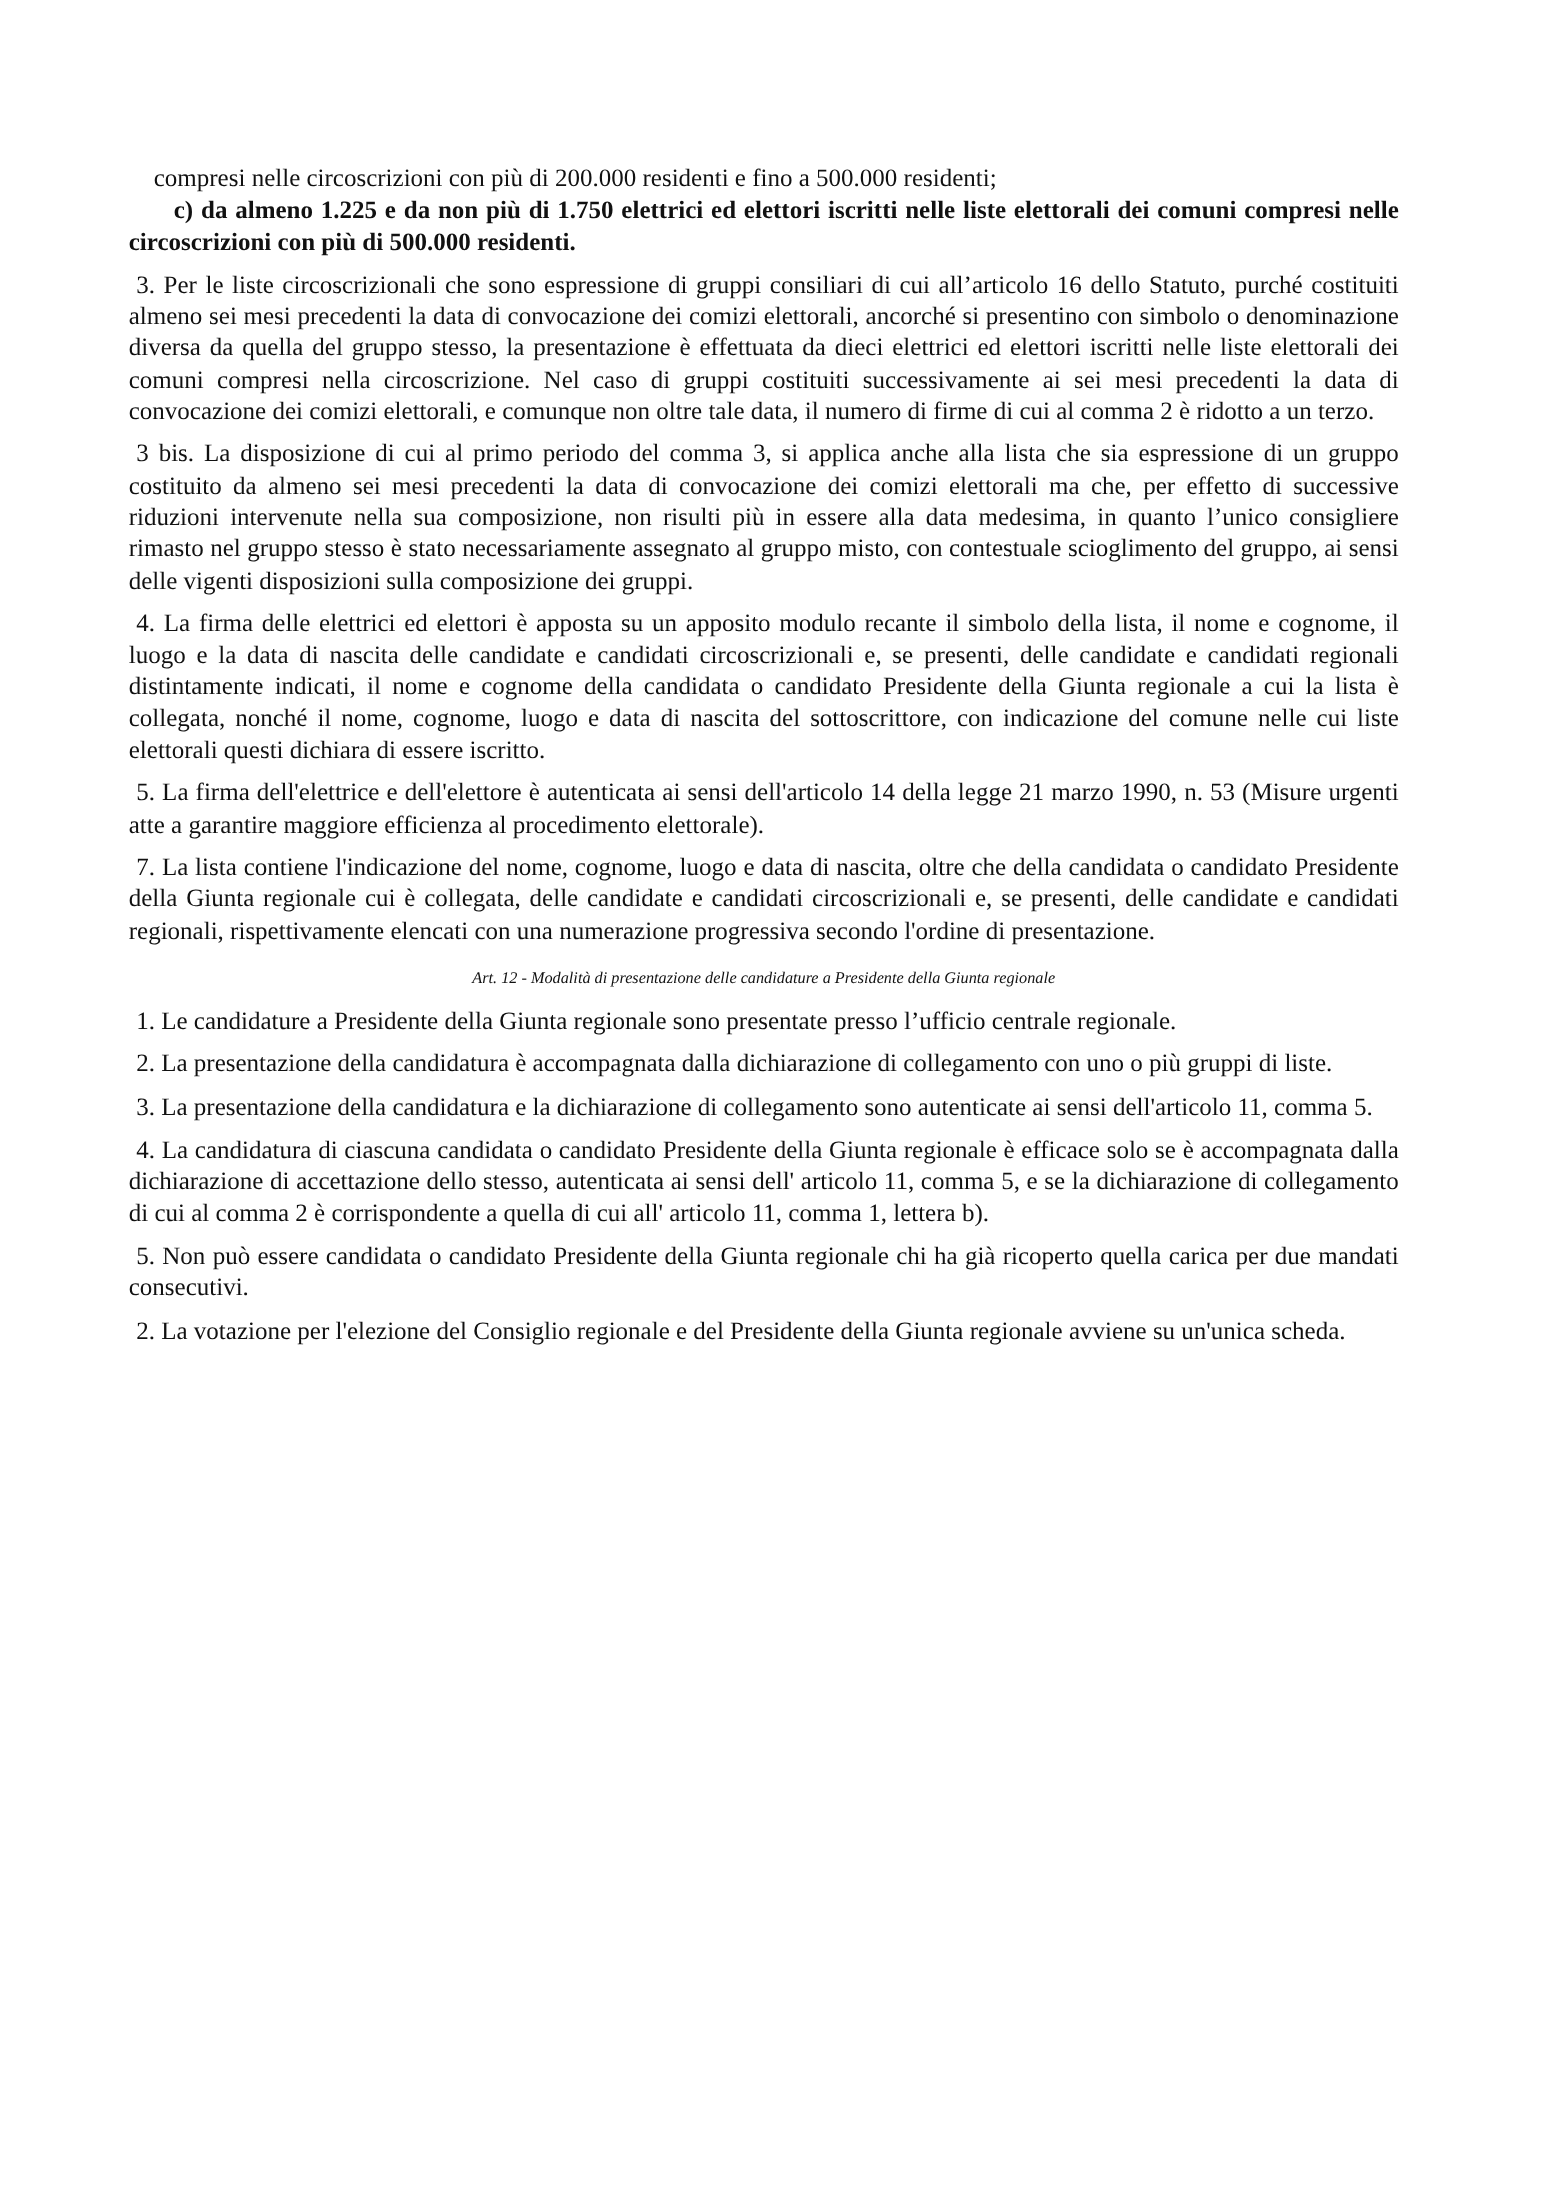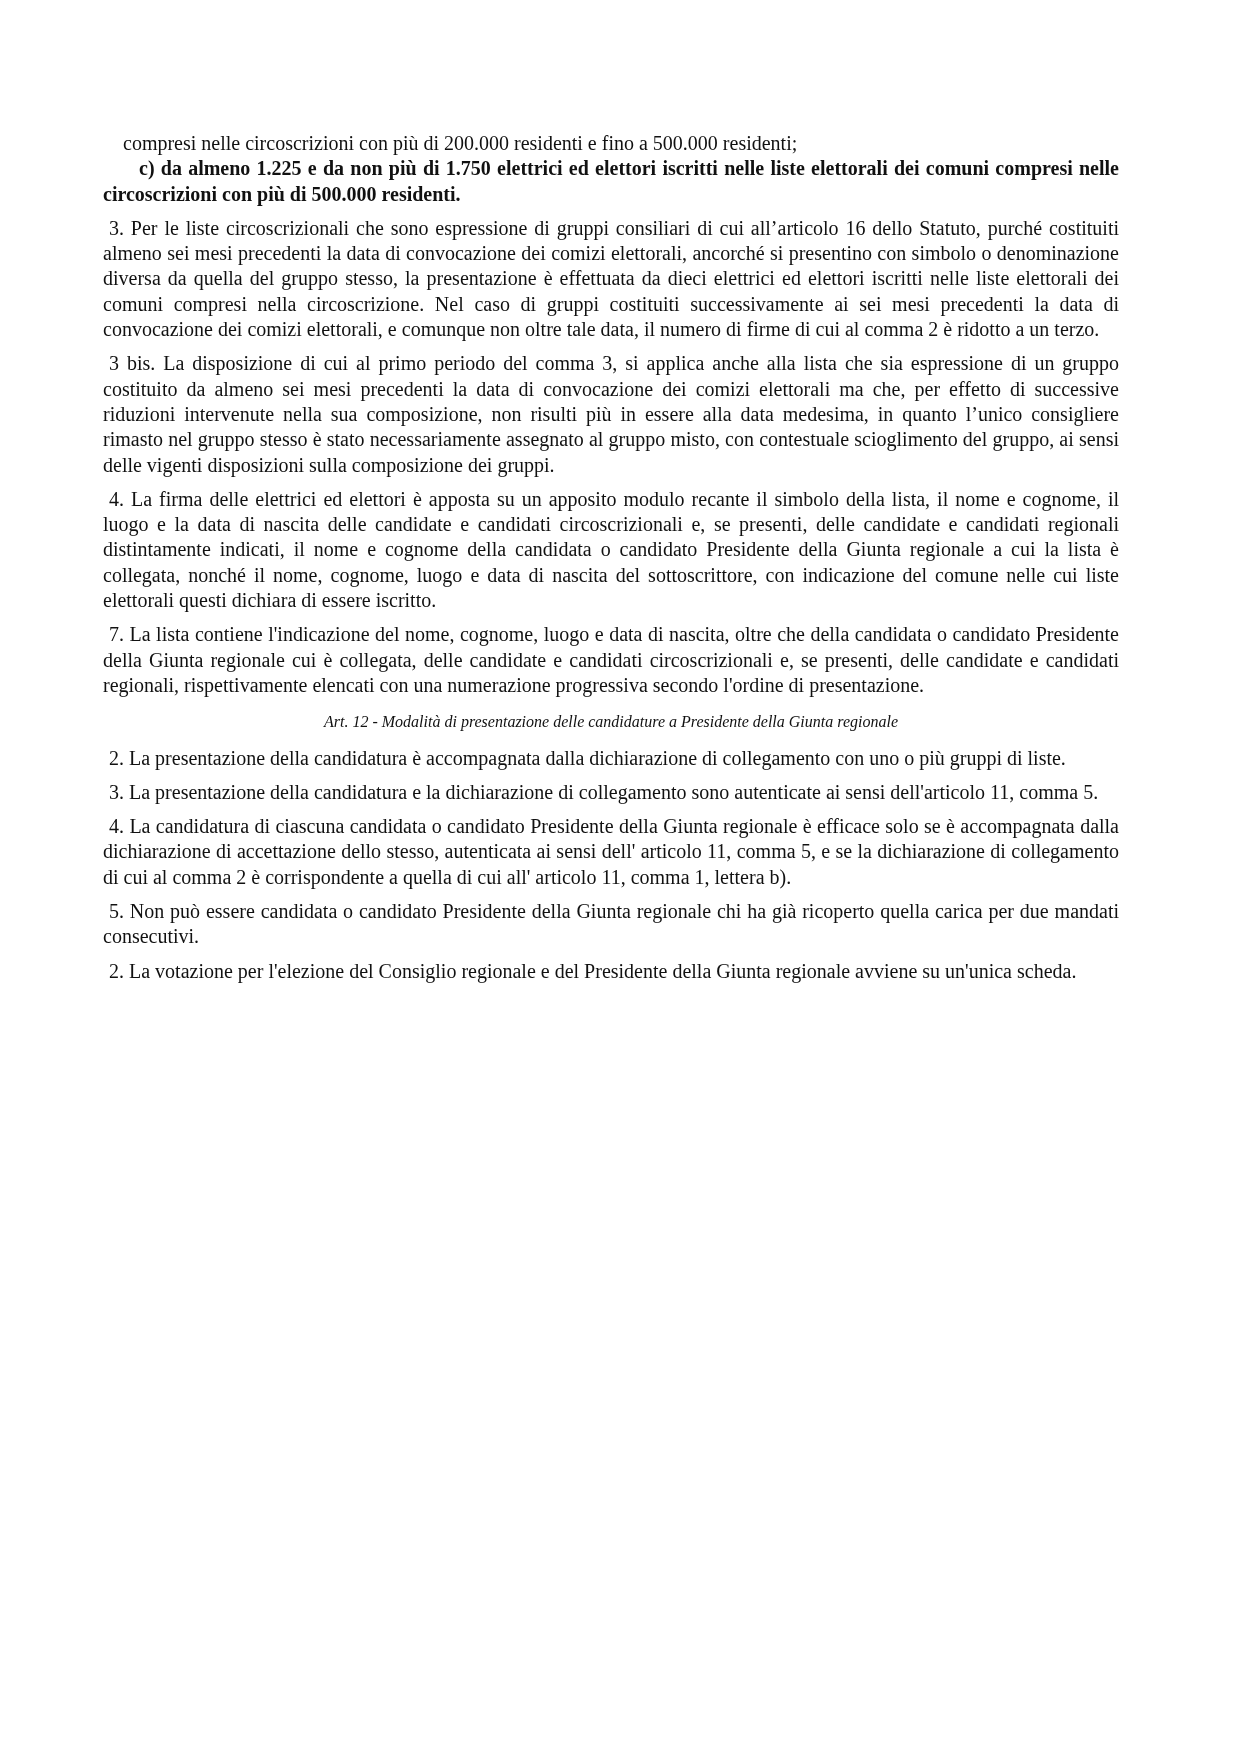--- a/index.html
+++ b/index.html
@@ -30,39 +30,41 @@
   .doc p.item-c {
     text-indent: 36px;
     margin-bottom: 9px;
     font-weight: bold;
   }
   .doc p.para {
     text-indent: 6px;
     margin-bottom: 9px;
   }
   .doc h2.art-heading {
-    font-size: 16px;
+    font-size: 13px;
     line-height: 25.3px;
     font-weight: normal;
     font-style: italic;
     text-align: center;
     margin: 11px 0 11px 0;
   }
 </style>
 </head>
 <body>
 
 <div class="page">
   <div class="doc">
     <p class="cont-line">compresi nelle circoscrizioni con più di 200.000 residenti e fino a 500.000 residenti;</p>
     <p class="item-c">c) da almeno 1.225 e da non più di 1.750 elettrici ed elettori iscritti nelle liste elettorali dei comuni compresi nelle circoscrizioni con più di 500.000 residenti.</p>
     <p class="para">3. Per le liste circoscrizionali che sono espressione di gruppi consiliari di cui all’articolo 16 dello Statuto, purché costituiti almeno sei mesi precedenti la data di convocazione dei comizi elettorali, ancorché si presentino con simbolo o denominazione diversa da quella del gruppo stesso, la presentazione è effettuata da dieci elettrici ed elettori iscritti nelle liste elettorali dei comuni compresi nella circoscrizione. Nel caso di gruppi costituiti successivamente ai sei mesi precedenti la data di convocazione dei comizi elettorali, e comunque non oltre tale data, il numero di firme di cui al comma 2 è ridotto a un terzo.</p>
     <p class="para">3 bis. La disposizione di cui al primo periodo del comma 3, si applica anche alla lista che sia espressione di un gruppo costituito da almeno sei mesi precedenti la data di convocazione dei comizi elettorali ma che, per effetto di successive riduzioni intervenute nella sua composizione, non risulti più in essere alla data medesima, in quanto l’unico consigliere rimasto nel gruppo stesso è stato necessariamente assegnato al gruppo misto, con contestuale scioglimento del gruppo, ai sensi delle vigenti disposizioni sulla composizione dei gruppi.</p>
     <p class="para">4. La firma delle elettrici ed elettori è apposta su un apposito modulo recante il simbolo della lista, il nome e cognome, il luogo e la data di nascita delle candidate e candidati circoscrizionali e, se presenti, delle candidate e candidati regionali distintamente indicati, il nome e cognome della candidata o candidato Presidente della Giunta regionale a cui la lista è collegata, nonché il nome, cognome, luogo e data di nascita del sottoscrittore, con indicazione del comune nelle cui liste elettorali questi dichiara di essere iscritto.</p>
+    <p class="para">5. La firma dell'elettrice e dell'elettore è autenticata ai sensi dell'articolo 14 della legge 21 marzo 1990, n. 53 (Misure urgenti atte a garantire maggiore efficienza al procedimento elettorale).</p>
     <p class="para">7. La lista contiene l'indicazione del nome, cognome, luogo e data di nascita, oltre che della candidata o candidato Presidente della Giunta regionale cui è collegata, delle candidate e candidati circoscrizionali e, se presenti, delle candidate e candidati regionali, rispettivamente elencati con una numerazione progressiva secondo l'ordine di presentazione.</p>
     <h2 class="art-heading">Art. 12 - Modalità di presentazione delle candidature a Presidente della Giunta regionale</h2>
+    <p class="para">1. Le candidature a Presidente della Giunta regionale sono presentate presso l’ufficio centrale regionale.</p>
     <p class="para">2. La presentazione della candidatura è accompagnata dalla dichiarazione di collegamento con uno o più gruppi di liste.</p>
     <p class="para">3. La presentazione della candidatura e la dichiarazione di collegamento sono autenticate ai sensi dell'articolo 11, comma 5.</p>
     <p class="para">4. La candidatura di ciascuna candidata o candidato Presidente della Giunta regionale è efficace solo se è accompagnata dalla dichiarazione di accettazione dello stesso, autenticata ai sensi dell' articolo 11, comma 5, e se la dichiarazione di collegamento di cui al comma 2 è corrispondente a quella di cui all' articolo 11, comma 1, lettera b).</p>
     <p class="para">5. Non può essere candidata o candidato Presidente della Giunta regionale chi ha già ricoperto quella carica per due mandati consecutivi.</p>
     <p class="para">2. La votazione per l'elezione del Consiglio regionale e del Presidente della Giunta regionale avviene su un'unica scheda.</p>
   </div>
 </div>
 
 </body></html>

